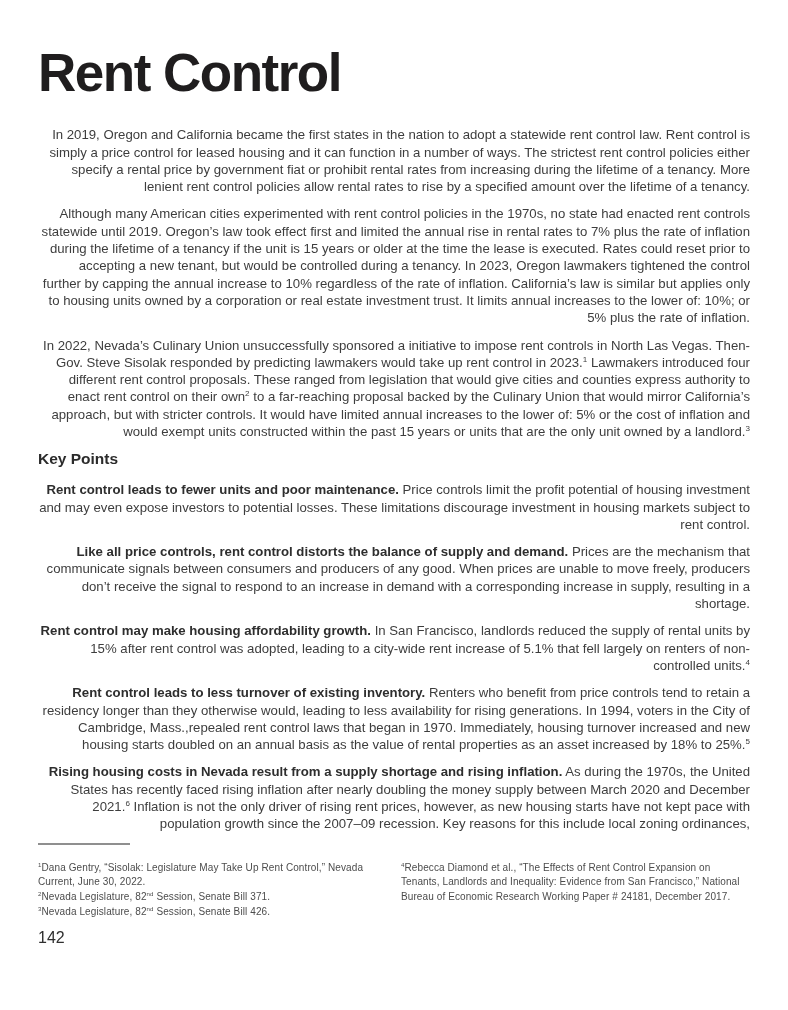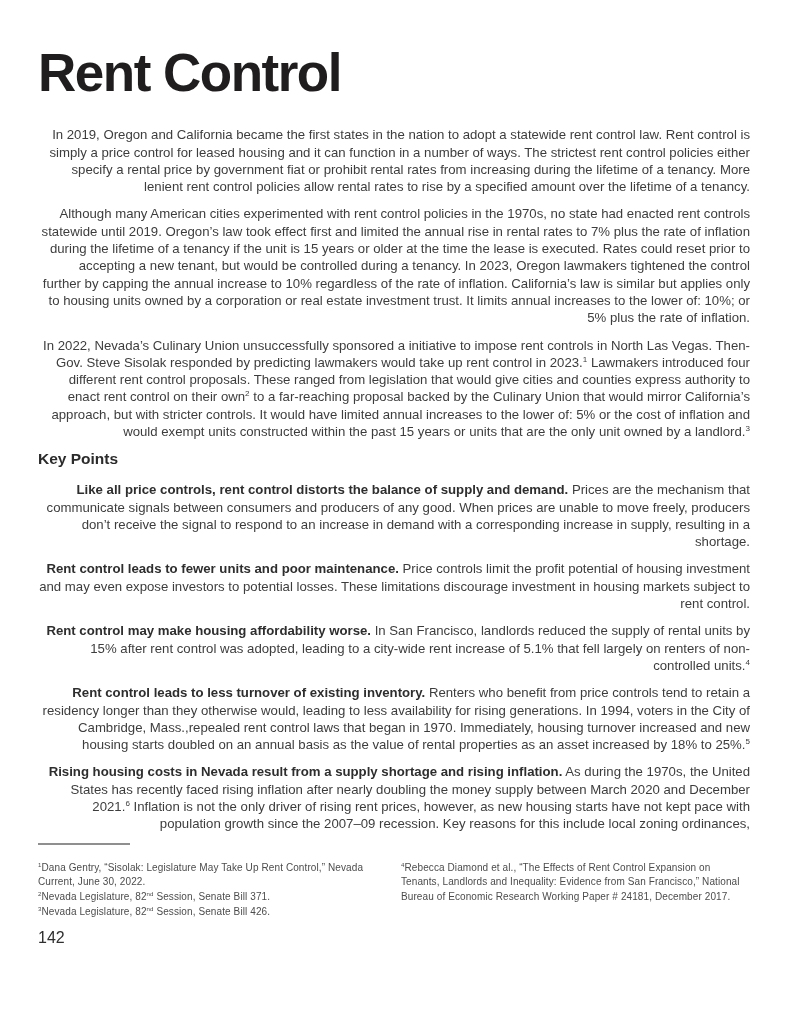--- a/index.html
+++ b/index.html
@@ -79,23 +79,23 @@
 
   <section class="body-copy" id="intro-section">
       <p>In 2019, Oregon and California became the first states in the nation to adopt a statewide rent control law. Rent control is simply a price control for leased housing and it can function in a number of ways. The strictest rent control policies either specify a rental price by government fiat or prohibit rental rates from increasing during the lifetime of a tenancy. More lenient rent control policies allow rental rates to rise by a specified amount over the lifetime of a tenancy.</p>
       <p>Although many American cities experimented with rent control policies in the 1970s, no state had enacted rent controls statewide until 2019. Oregon’s law took effect first and limited the annual rise in rental rates to 7% plus the rate of inflation during the lifetime of a tenancy if the unit is 15 years or older at the time the lease is executed. Rates could reset prior to accepting a new tenant, but would be controlled during a tenancy. In 2023, Oregon lawmakers tightened the control further by capping the annual increase to 10% regardless of the rate of inflation. California’s law is similar but applies only to housing units owned by a corporation or real estate investment trust. It limits annual increases to the lower of: 10%; or 5% plus the rate of inflation.</p>
       <p>In 2022, Nevada’s Culinary Union unsuccessfully sponsored a initiative to impose rent controls in North Las Vegas. Then-Gov. Steve Sisolak responded by predicting lawmakers would take up rent control in 2023.<sup>1</sup> Lawmakers introduced four different rent control proposals. These ranged from legislation that would give cities and counties express authority to enact rent control on their own<sup>2</sup> to a far-reaching proposal backed by the Culinary Union that would mirror California’s approach, but with stricter controls. It would have limited annual increases to the lower of: 5% or the cost of inflation and would exempt units constructed within the past 15 years or units that are the only unit owned by a landlord.<sup>3</sup></p>
     </section>
 
   <h2 class="kp-heading">Key Points</h2>
 
   <section class="body-copy" id="key-points-section">
+      <p><strong>Rent control leads to fewer units and poor maintenance.</strong> Price controls limit the profit potential of housing investment and may even expose investors to potential losses. These limitations discourage investment in housing markets subject to rent control.</p>
       <p><strong>Like all price controls, rent control distorts the balance of supply and demand.</strong> Prices are the mechanism that communicate signals between consumers and producers of any good. When prices are unable to move freely, producers don’t receive the signal to respond to an increase in demand with a corresponding increase in supply, resulting in a shortage.</p>
-      <p><strong>Rent control leads to fewer units and poor maintenance.</strong> Price controls limit the profit potential of housing investment and may even expose investors to potential losses. These limitations discourage investment in housing markets subject to rent control.</p>
-      <p><strong>Rent control may make housing affordability worse.</strong> In San Francisco, landlords reduced the supply of rental units by 15% after rent control was adopted, leading to a city-wide rent increase of 5.1% that fell largely on renters of non-controlled units.<sup>4</sup></p>
+      <p><strong>Rent control may make housing affordability growth.</strong> In San Francisco, landlords reduced the supply of rental units by 15% after rent control was adopted, leading to a city-wide rent increase of 5.1% that fell largely on renters of non-controlled units.<sup>4</sup></p>
       <p><strong>Rent control leads to less turnover of existing inventory.</strong> Renters who benefit from price controls tend to retain a residency longer than they otherwise would, leading to less availability for rising generations. In 1994, voters in the City of Cambridge, Mass.,repealed rent control laws that began in 1970. Immediately, housing turnover increased and new housing starts doubled on an annual basis as the value of rental properties as an asset increased by 18% to 25%.<sup>5</sup></p>
       <p><strong>Rising housing costs in Nevada result from a supply shortage and rising inflation.</strong> As during the 1970s, the United States has recently faced rising inflation after nearly doubling the money supply between March 2020 and December 2021.<sup>6</sup> Inflation is not the only driver of rising rent prices, however, as new housing starts have not kept pace with population growth since the 2007–09 recession. Key reasons for this include local zoning ordinances,</p>
     </section>
 
   <hr class="fn-sep">
 
   <div class="footnotes">
     <div class="fn-col" id="fn-left">
         <p><sup>1</sup>Dana Gentry, “Sisolak: Legislature May Take Up Rent Control,” Nevada Current, June 30, 2022.</p>
         <p><sup>2</sup>Nevada Legislature, 82<sup>nd</sup> Session, Senate Bill 371.</p>

